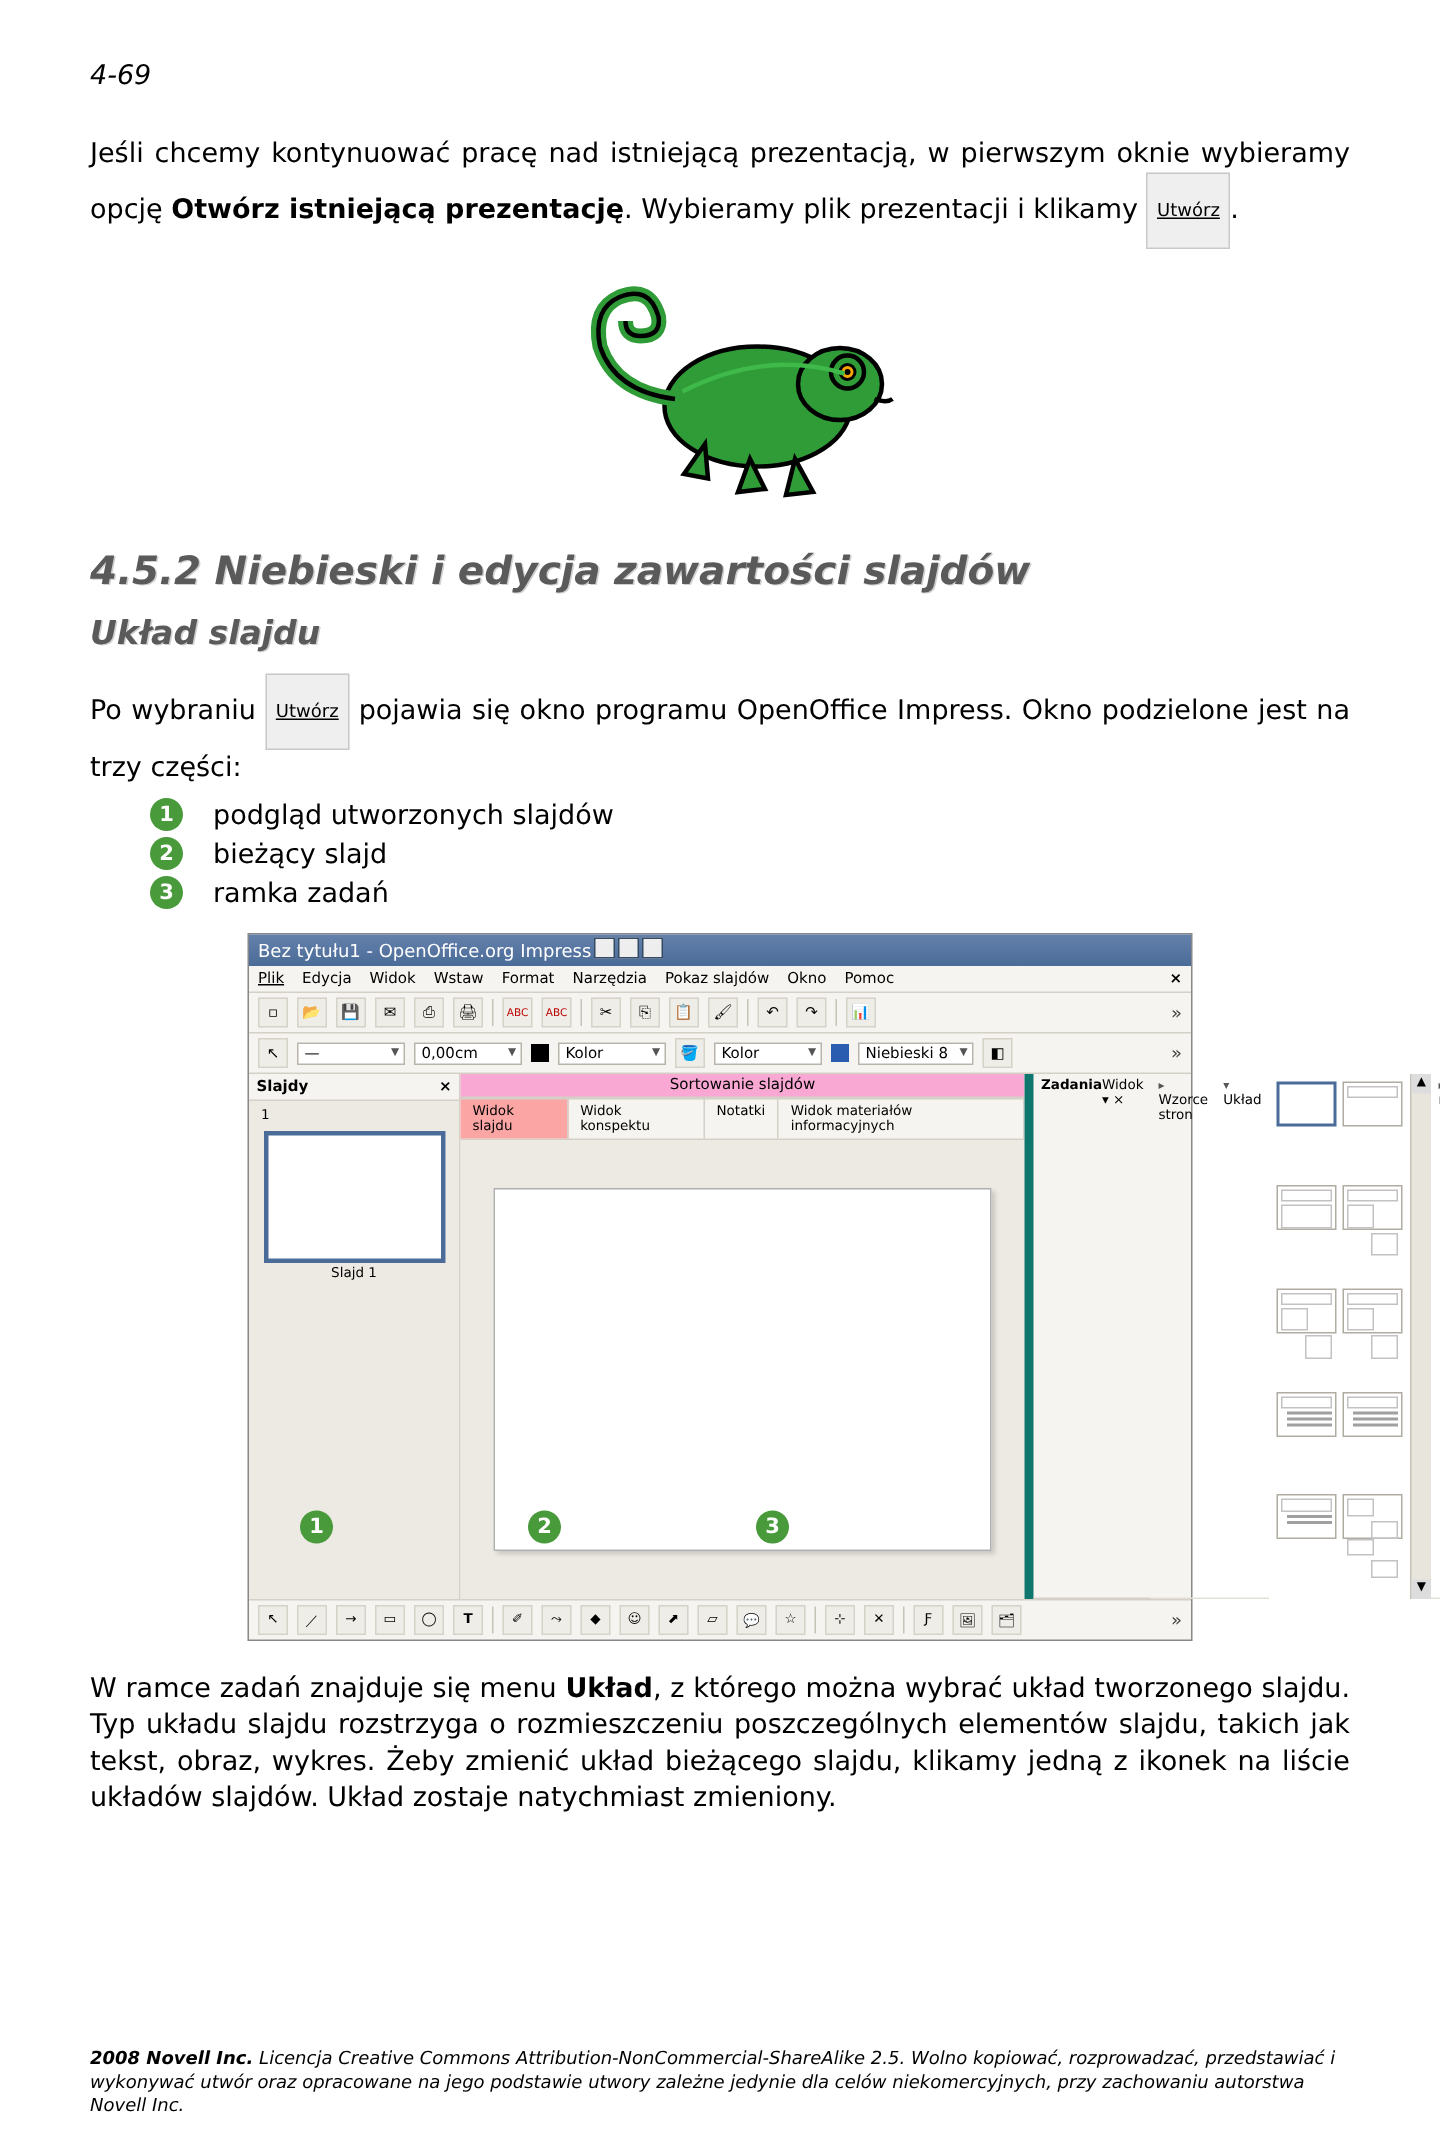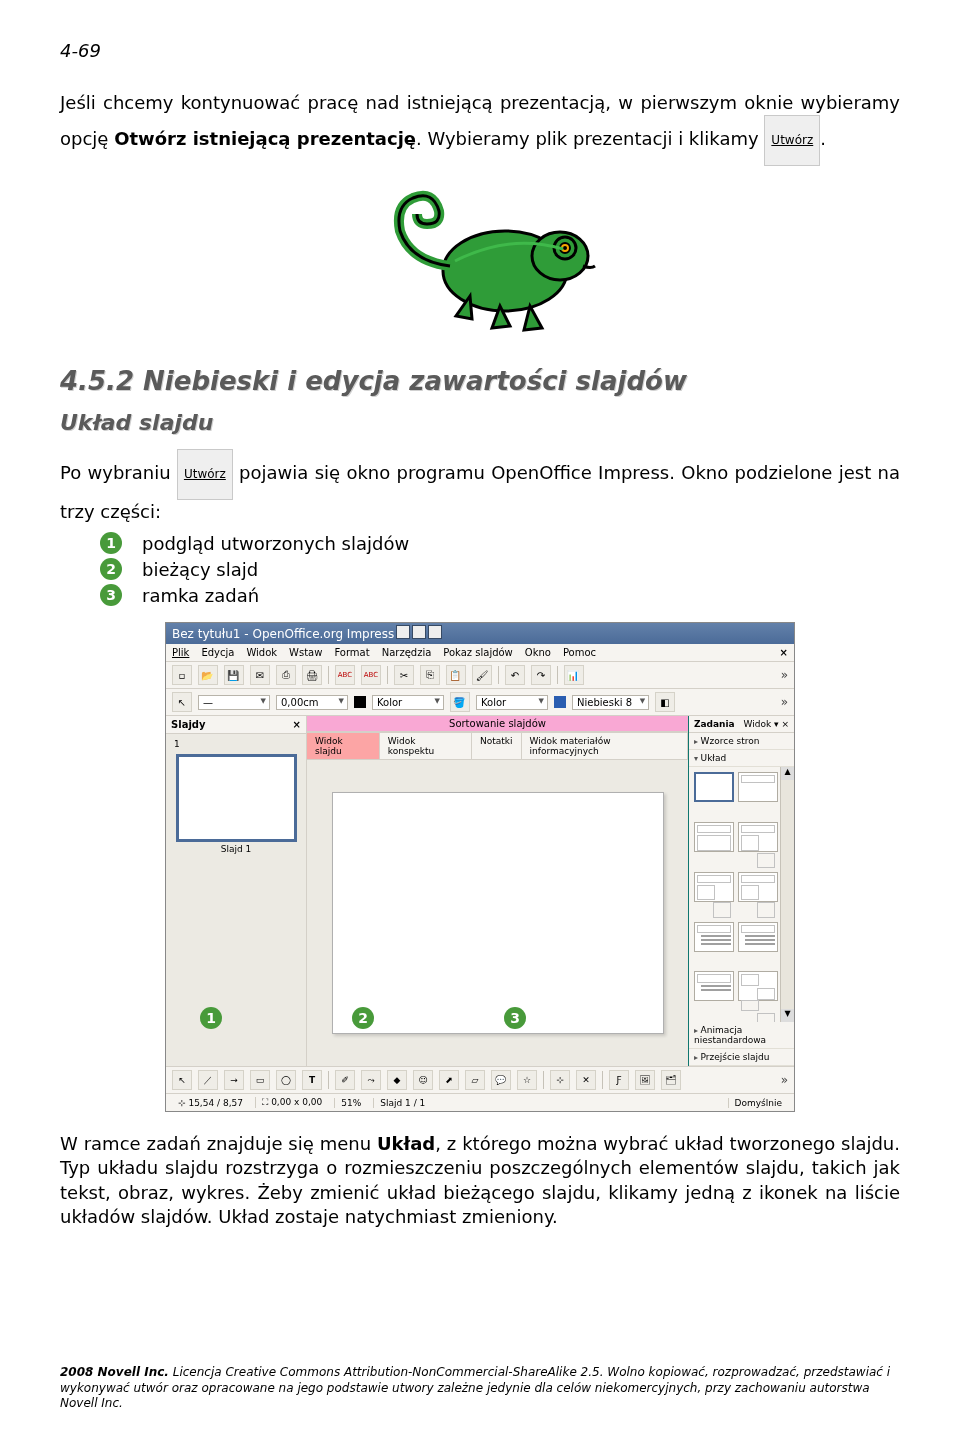--- a/index.html
+++ b/index.html
@@ -36,21 +36,21 @@
   .thumb-area{flex:1;background:#eceae3;padding:5px}
   .thumb{background:#fff;border:3px solid #4b6b98;width:115px;height:82px;margin:5px auto 2px auto}
   .thumb-lbl{text-align:center;font-size:9px}
   .centerpane{flex:1;display:flex;flex-direction:column;background:#eceae3}
   .tabs{display:flex;background:#f6f4f0;border-bottom:1px solid #d4d0c8;font-size:9px}
   .tab{padding:3px 8px;border-right:1px solid #d4d0c8;border-top:1px solid #d4d0c8}
   .tab.active{background:#fca5a5;font-weight:normal}
   .sort{font-size:10px;text-align:center;padding:2px;background:#f9a8d4;border-bottom:1px solid #d4d0c8}
   .canvas-wrap{flex:1;display:flex;align-items:center;justify-content:center}
   .canvas{background:#fff;border:1px solid #b0b0b0;width:330px;height:240px;box-shadow:2px 2px 3px rgba(0,0,0,.15)}
-  .taskpane{width:105px;border-left:1px solid #0f766e;background:#f6f4f0;display:flex;flex-direction:column;font-size:9px}
+  .taskpane{width:105px;border-left:6px solid #0f766e;background:#f6f4f0;display:flex;font-size:9px}
   .task-row{display:flex;justify-content:space-between;padding:3px 5px;border-bottom:1px solid #d4d0c8}
   .task-sec{padding:3px 5px;border-bottom:1px solid #e2dfd6}
   .task-sec::before{content:"▸ ";font-size:8px;color:#555}
   .task-sec.open::before{content:"▾ "}
   .layouts{display:grid;grid-template-columns:1fr 1fr;gap:4px;padding:5px;overflow:auto;flex:1}
   .lay{background:#fff;border:1px solid #b0aca2;width:40px;height:30px;padding:2px;box-sizing:border-box}
   .lay.sel{border:2px solid #4b6b98}
   .lay .lrow{height:26%;border:1px solid #c2c2c2;margin-bottom:2px}
   .lay .lhalf{width:47%;height:56%;border:1px solid #c2c2c2;display:inline-block}
   .lay.bullets .bl{height:2px;background:#a0a0a0;margin:2px 0 2px 4px}
@@ -261,27 +261,20 @@
         <span class="tb-ico">☆</span>
         <span class="sep"></span>
         <span class="tb-ico">⊹</span>
         <span class="tb-ico">✕</span>
         <span class="sep"></span>
         <span class="tb-ico">Ƒ</span>
         <span class="tb-ico">🖼</span>
         <span class="tb-ico">🗂</span>
         <span class="arrright">»</span>
       </div>
-      <div class="statusbar">
-        <span class="status-item">⊹ <span>15,54 / 8,57</span></span>
-        <span class="status-item">⛶ <span>0,00 x 0,00</span></span>
-        <span class="status-item">51%</span>
-        <span class="status-item">Slajd 1 / 1</span>
-        <span class="status-item" style="margin-left:auto">Domyślnie</span>
-      </div>
     </div>
     <div class="overlay-dots od1">
       <span class="dot">1</span>
       <span class="dot">2</span>
       <span class="dot">3</span>
     </div>
   </div>
 
   <div class="p" style="margin-top:20px">
     <span>W ramce zadań znajduje się menu </span><b>Układ</b><span>, z którego można wybrać układ tworzonego slajdu. Typ układu slajdu rozstrzyga o rozmieszczeniu poszczególnych elementów slajdu, takich jak tekst, obraz, wykres. Żeby zmienić układ bieżącego slajdu, klikamy jedną z ikonek na liście układów slajdów. Układ zostaje natychmiast zmieniony.</span>

